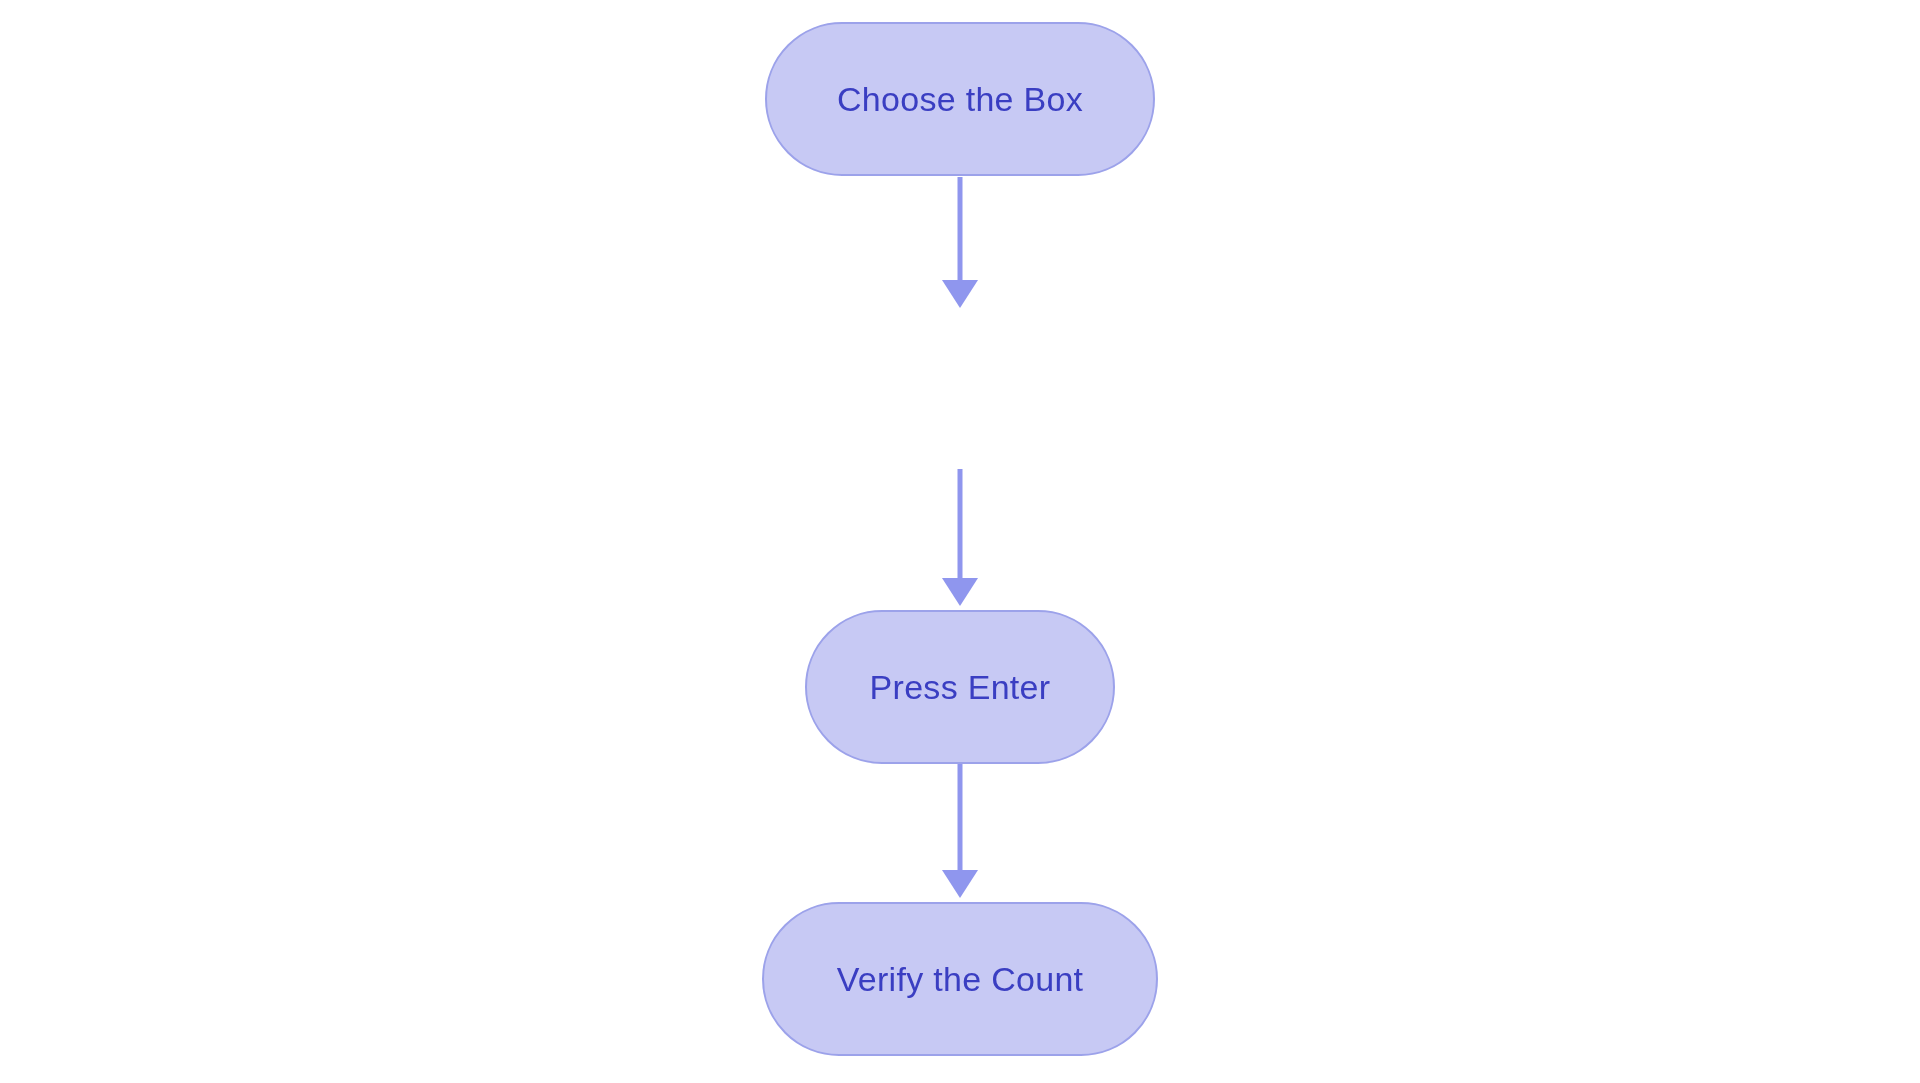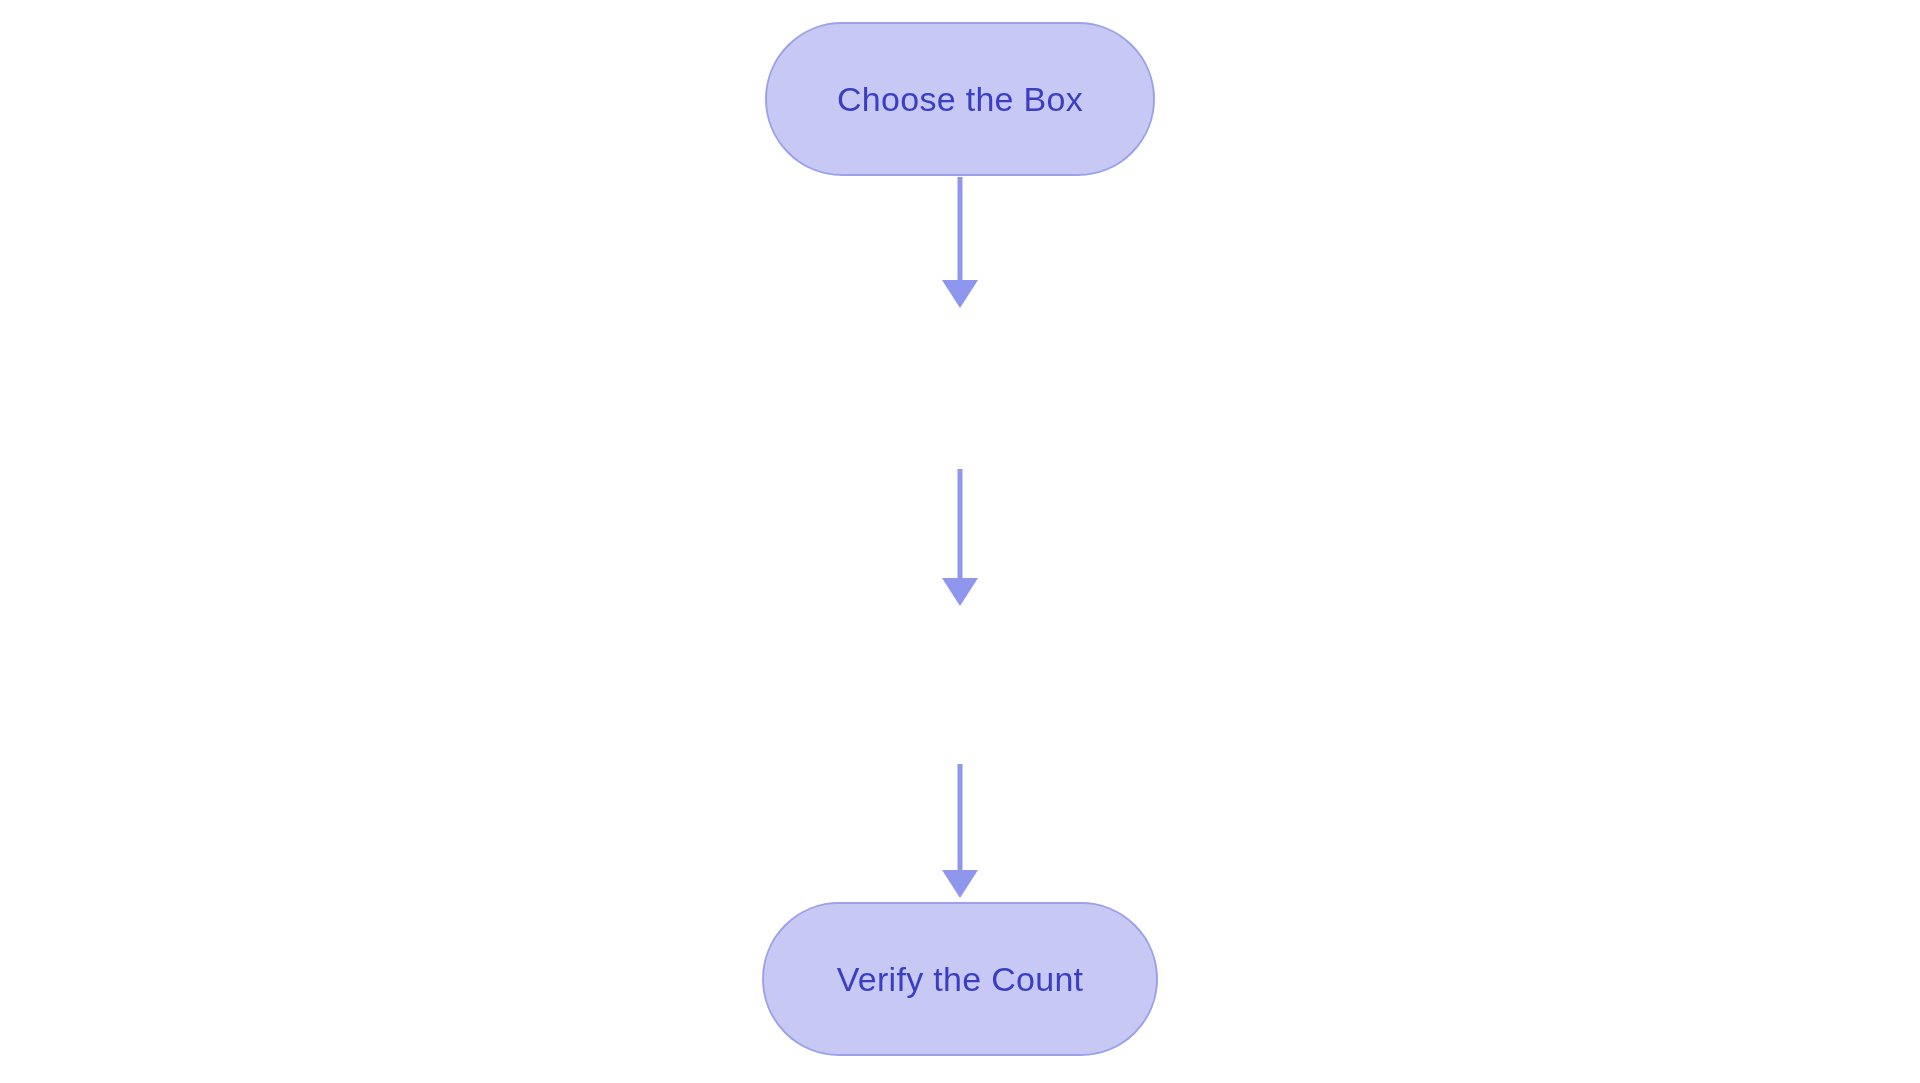--- a/index.html
+++ b/index.html
@@ -77,20 +77,23 @@
     <div class="shaft"></div>
     <div class="head"></div>
   </div>
 
 
   <div class="flow-arrow" style="top: 469px; height: 137px;">
     <div class="shaft"></div>
     <div class="head"></div>
   </div>
 
+  <div class="flow-node" style="top: 610px; width: 310px;">
+    <span>Press Enter</span>
+  </div>
 
   <div class="flow-arrow" style="top: 764px; height: 134px;">
     <div class="shaft"></div>
     <div class="head"></div>
   </div>
 
   <div class="flow-node" style="top: 902px; width: 396px; text-align: right;">
     <span>Verify the Count</span>
   </div>
 

